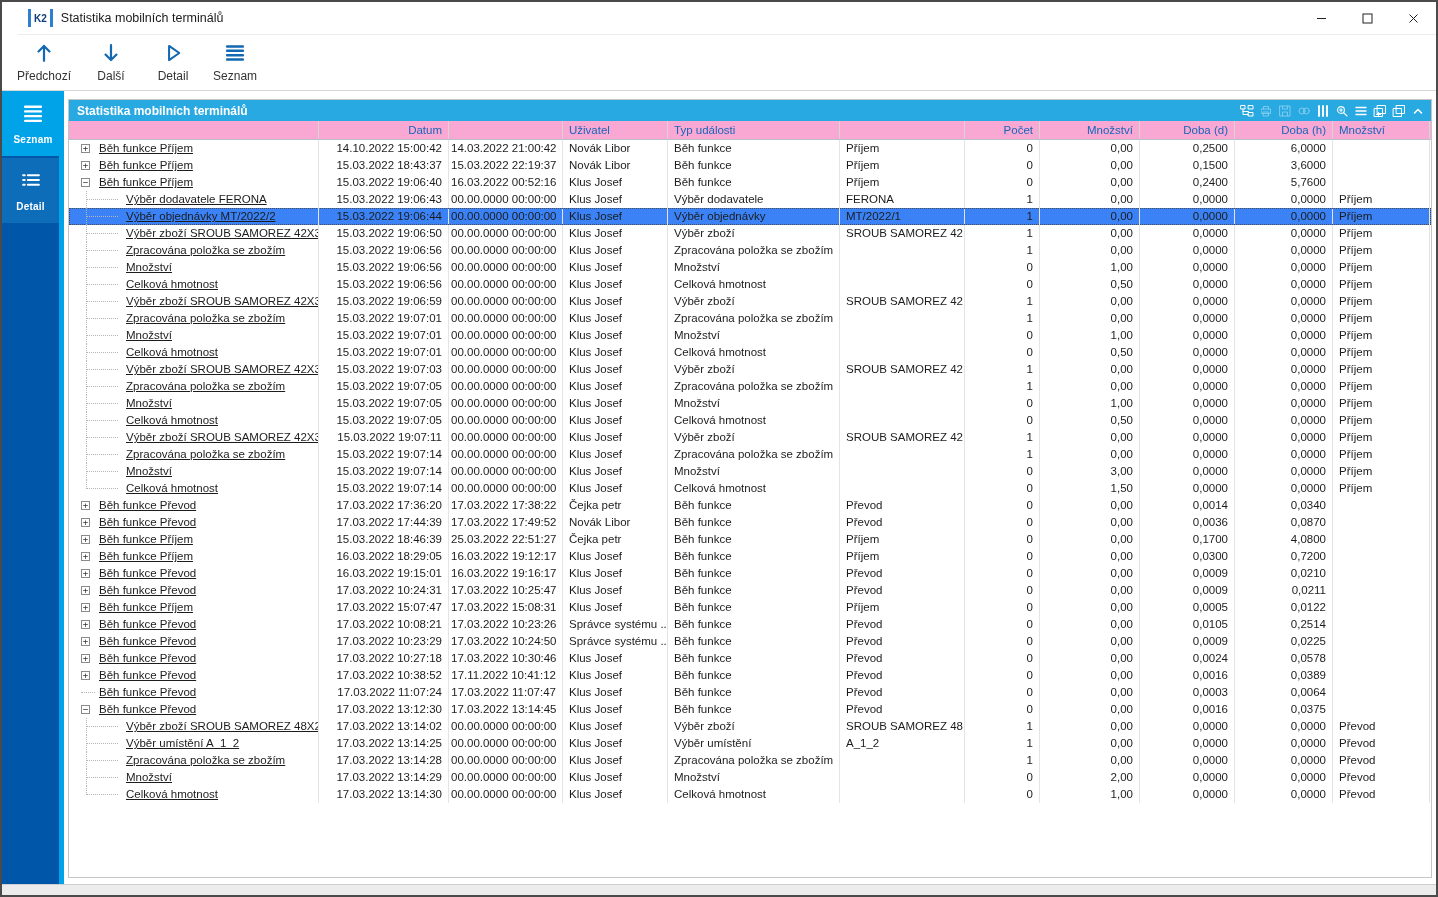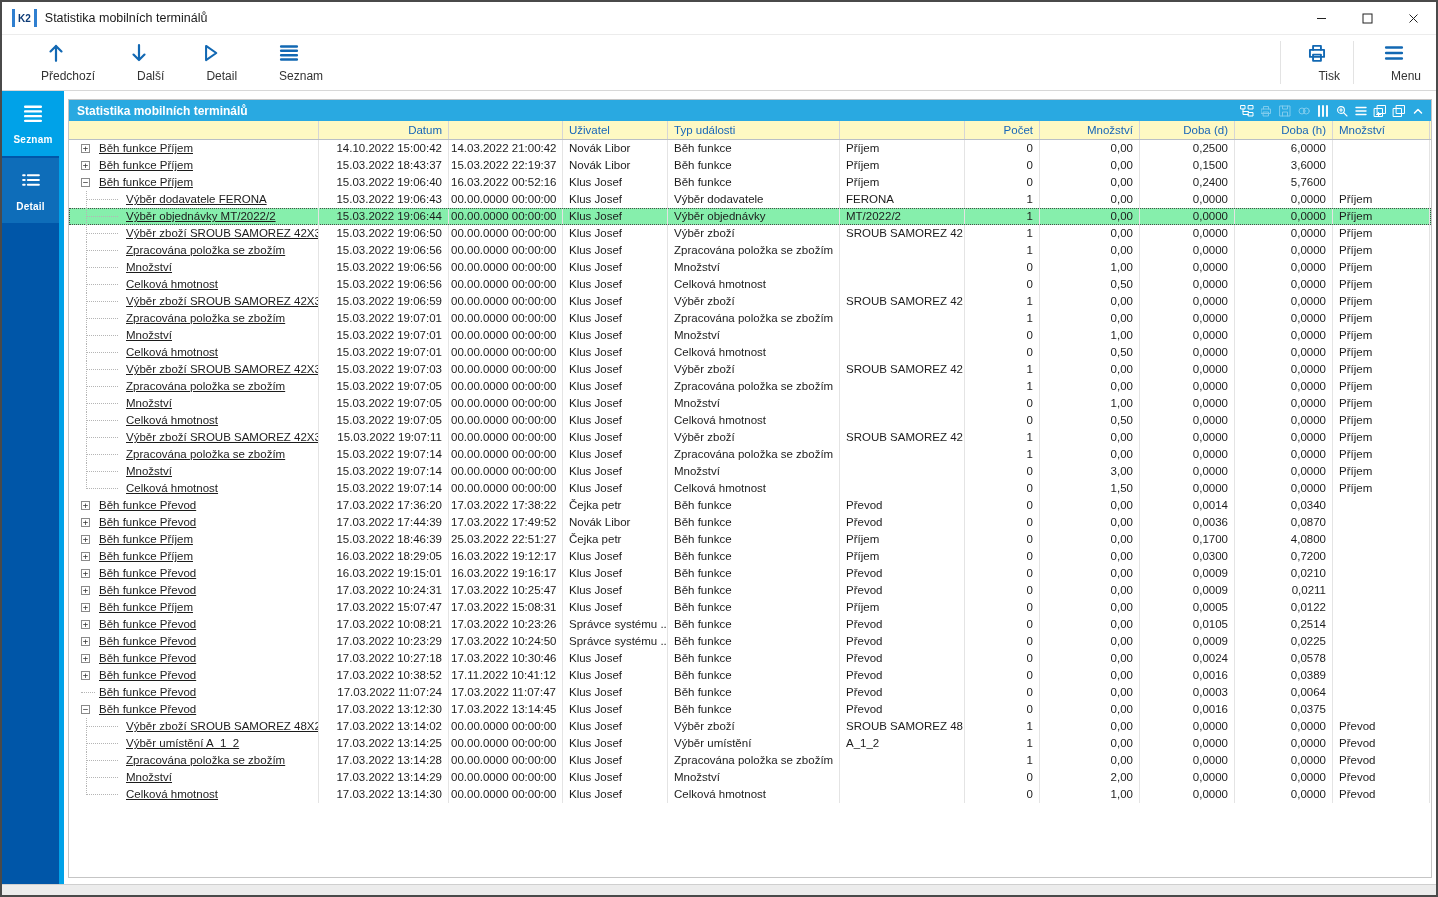--- a/index.html
+++ b/index.html
@@ -1,30 +1,30 @@
 <!DOCTYPE html>
 <html><head>
 <meta charset="utf-8">
 <style>
   html,body{margin:0;padding:0;background:#9a9a9a;font-family:"Liberation Sans","DejaVu Sans",sans-serif;}
   .window{position:relative;width:1438px;height:897px;box-sizing:border-box;border:2px solid #4a4a4a;background:#fff;overflow:hidden;}
 
   
-  .titlebar{height:32px;display:flex;align-items:center;background:#fff;border-bottom:1px solid #ececec;}
+  .titlebar{height:32px;display:flex;align-items:center;background:#fff;border-bottom:1px solid #ececec;margin-left:16px;}
   .k2logo{display:inline-flex;align-items:center;justify-content:center;margin:0 8px 0 10px;height:18px;padding:0 3px;
           border-left:3px solid #2f7fd0;border-right:3px solid #2f7fd0;color:#0d3b77;font-weight:bold;font-size:10px;}
   .title{font-size:12.5px;color:#1a1a1a;}
   .wincontrols{margin-left:auto;display:flex;height:32px;}
   .wc{width:46px;height:32px;display:flex;align-items:center;justify-content:center;color:#222;cursor:default;}
   .wc svg{stroke:#222;}
 
   
   .toolbar{height:55px;display:flex;align-items:stretch;background:#fff;border-bottom:1px solid #d8d8d8;padding:0 6px;}
   .tbtn{display:flex;flex-direction:column;align-items:center;justify-content:center;gap:1px;padding:0 9px;min-width:44px;color:#1268b3;}
-  .tbtn .tlabel{font-size:12px;color:#333;white-space:nowrap;margin-left:24px;}
+  .tbtn .tlabel{font-size:12px;color:#333;white-space:nowrap;}
   .tb-right{margin-left:auto;display:flex;align-items:stretch;}
   .tbdivider{width:1px;background:#e3e3e3;margin:6px 4px;}
 
   
   .main{position:relative;height:793px;display:flex;background:#fff;}
   .sidebar{position:relative;width:62px;background:#0056a8;flex:0 0 62px;}
   .sidebar::after{content:"";position:absolute;top:0;right:0;bottom:0;width:5px;background:#00a2e8;}
   .sbitem{position:relative;height:65px;margin-bottom:2px;display:flex;flex-direction:column;align-items:center;justify-content:center;gap:6px;color:#fff;z-index:1;}
   .sbitem .sblabel{font-size:10px;font-weight:bold;letter-spacing:.2px;}
   .sbitem.sel{background:#00a2e8;}
@@ -33,25 +33,25 @@
   .content{position:relative;flex:1;background:#fff;}
   .panel{position:absolute;left:4px;top:8px;width:1364px;height:779px;box-sizing:border-box;border:1px solid #c5c5c5;background:#fff;overflow:hidden;}
 
   .caption{height:21px;background:#29a9e1;color:#fff;display:flex;align-items:center;padding:0 4px 0 8px;}
   .caption .captext{font-size:12px;font-weight:bold;}
   .capicons{margin-left:auto;display:flex;align-items:center;gap:5px;padding-right:2px;}
   .capicon{color:#fff;display:flex;align-items:center;}
   .capicon.disabled{opacity:.4;}
 
   .gwrap{--cols:250px 130px 114px 105px 172px 125px 75px 100px 95px 98px 97px;}
-  .gheader{display:grid;grid-template-columns:var(--cols);height:18px;background:#fef9c3;border-bottom:1px solid #b9bfc6;}
+  .gheader{display:grid;grid-template-columns:var(--cols);height:18px;background:#f9a8d4;border-bottom:1px solid #b9bfc6;}
   .hcell{font-size:11.5px;line-height:18px;color:#1766b8;border-right:1px solid #d6d6d6;overflow:hidden;white-space:nowrap;box-sizing:border-box;}
   .gbody{background:#fff;}
   .trow{display:grid;grid-template-columns:var(--cols);height:17px;}
-  .trow.sel{background:#86efac;outline:1px dotted #4a4a4a;outline-offset:-1px;}
+  .trow.sel{background:#3b82f6;outline:1px dotted #4a4a4a;outline-offset:-1px;}
   .cell{font-size:11.5px;line-height:17px;color:#1c1c1c;border-right:1px solid #e4e4e4;overflow:hidden;white-space:nowrap;box-sizing:border-box;}
   .al{padding-left:6px;text-align:left;padding-right:2px;}
   .ar{padding-right:6px;text-align:right;padding-left:2px;}
 
   
   .tree{position:relative;}
   .tree .nm{display:block;overflow:hidden;white-space:nowrap;text-decoration:underline;}
   .lvl0 .nm{padding-left:30px;}
   .lvl1 .nm{padding-left:57px;}
   .exp{position:absolute;left:12px;top:4px;width:9px;height:9px;box-sizing:border-box;border:1px solid #8a8a8a;background:#fff;
@@ -111,38 +111,20 @@
             </svg></span>
           <span class="tlabel">Detail</span>
         </div>
         <div class="tbtn">
           <span><svg width="22" height="22" viewBox="0 0 14 14" fill="none" stroke="currentColor" stroke-width="1.6" stroke-linecap="round" stroke-linejoin="round">
               <path d="M2 2.8h10M2 5.6h10M2 8.4h10M2 11.2h10"></path>
             </svg></span>
           <span class="tlabel">Seznam</span>
         </div>
       </div>
-    <div class="tb-right" id="tb-right">
-        <div class="tbdivider"></div>
-        <div class="tbtn">
-          <span><svg width="22" height="22" viewBox="0 0 14 14" fill="none" stroke="currentColor" stroke-width="1.2" stroke-linecap="round" stroke-linejoin="round">
-              <path d="M4.5 5V2.5h5V5"></path>
-              <rect x="2.5" y="5" width="9" height="4.5"></rect>
-              <rect x="4.5" y="8" width="5" height="4"></rect>
-            </svg></span>
-          <span class="tlabel">Tisk</span>
-        </div>
-        <div class="tbdivider"></div>
-        <div class="tbtn">
-          <span><svg width="22" height="22" viewBox="0 0 14 14" fill="none" stroke="currentColor" stroke-width="1.6" stroke-linecap="round" stroke-linejoin="round">
-              <path d="M2 3.5h10M2 7h10M2 10.5h10"></path>
-            </svg></span>
-          <span class="tlabel">Menu</span>
-        </div>
-      </div>
   </div>
 
   <div class="main">
     <div class="sidebar" id="sidebar">
         <div class="sbitem sel">
           <span><svg width="22" height="22" viewBox="0 0 14 14" fill="none" stroke="currentColor" stroke-width="1.5" stroke-linecap="round" stroke-linejoin="round">
               <path d="M2 3h10M2 6h10M2 9h10M2 12h10"></path>
             </svg></span>
           <span class="sblabel">Seznam</span>
         </div>
@@ -303,21 +285,21 @@
             <div class="trow sel">
               <div class="cell tree lvl1">
                 <span class="conn-v"></span>
                 <span class="conn-h"></span>
                 <span class="nm">Výběr objednávky MT/2022/2</span>
               </div>
               <div class="cell ar">15.03.2022 19:06:44</div>
               <div class="cell ar">00.00.0000 00:00:00</div>
               <div class="cell al">Klus Josef</div>
               <div class="cell al">Výběr objednávky</div>
-              <div class="cell al">MT/2022/2</div>
+              <div class="cell al">MT/2022/1</div>
               <div class="cell ar">1</div>
               <div class="cell ar">0,00</div>
               <div class="cell ar">0,0000</div>
               <div class="cell ar">0,0000</div>
               <div class="cell al">Příjem</div>
             </div>
             <div class="trow">
               <div class="cell tree lvl1">
                 <span class="conn-v"></span>
                 <span class="conn-h"></span>

